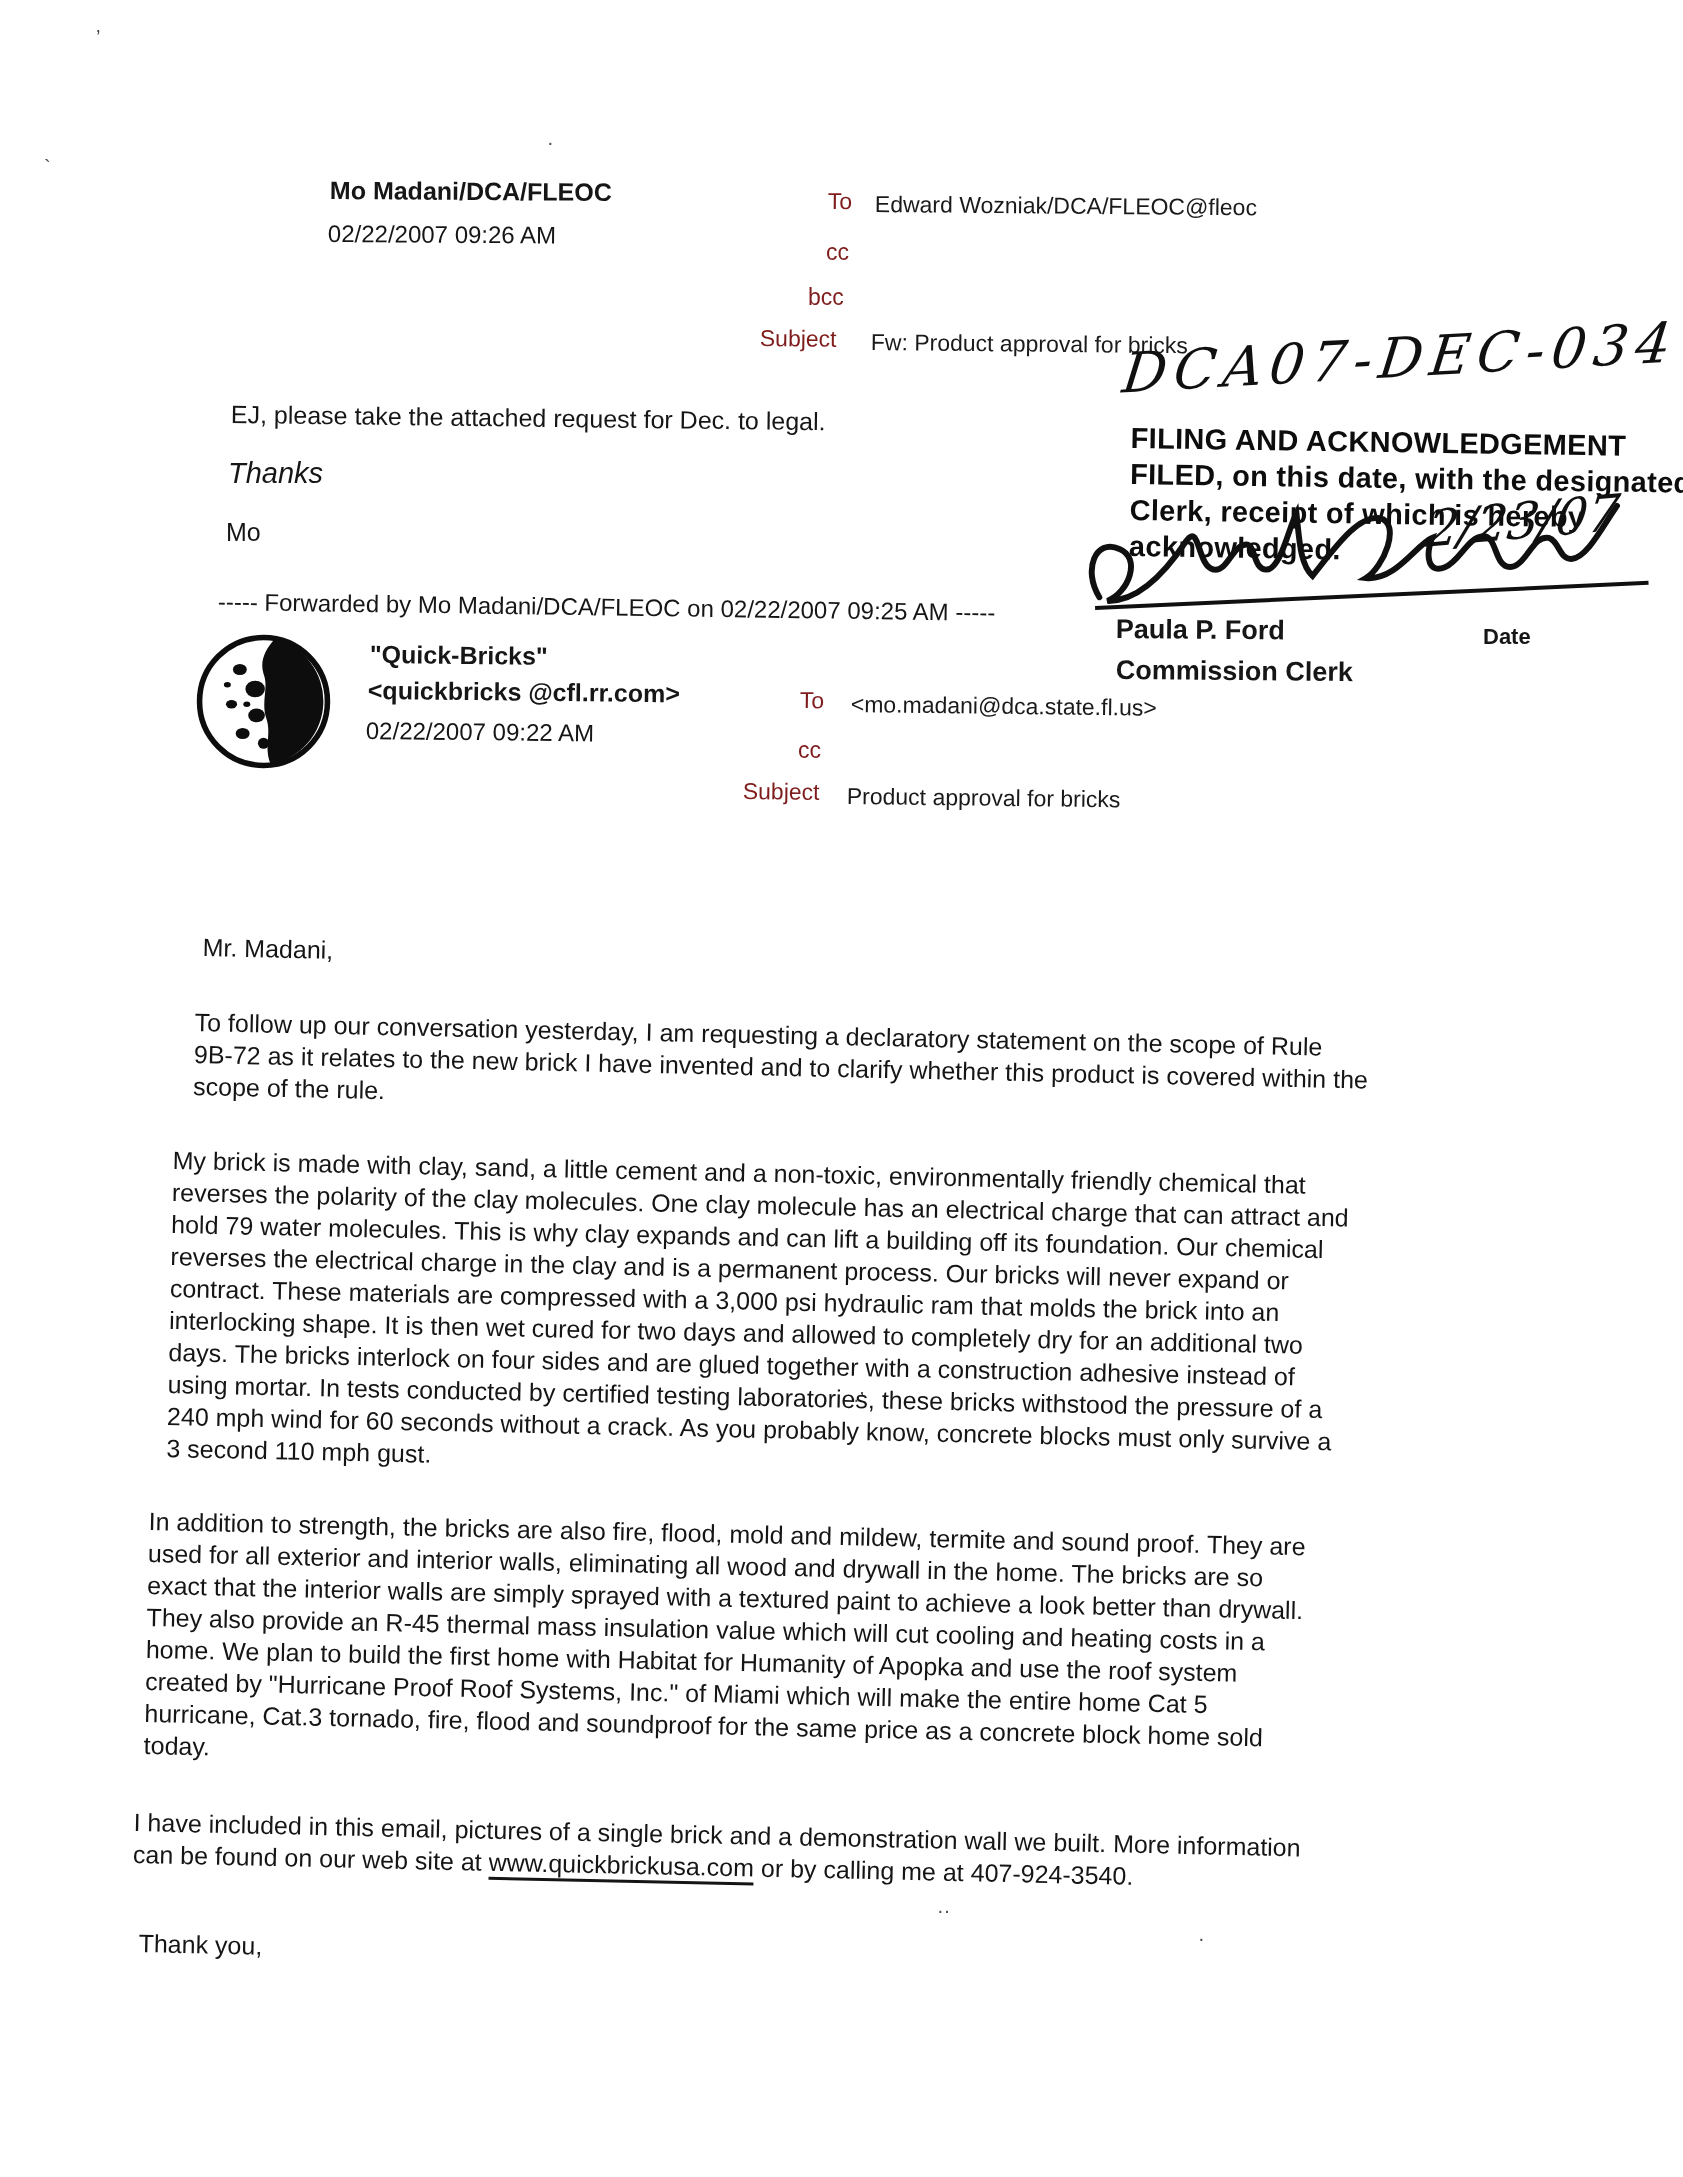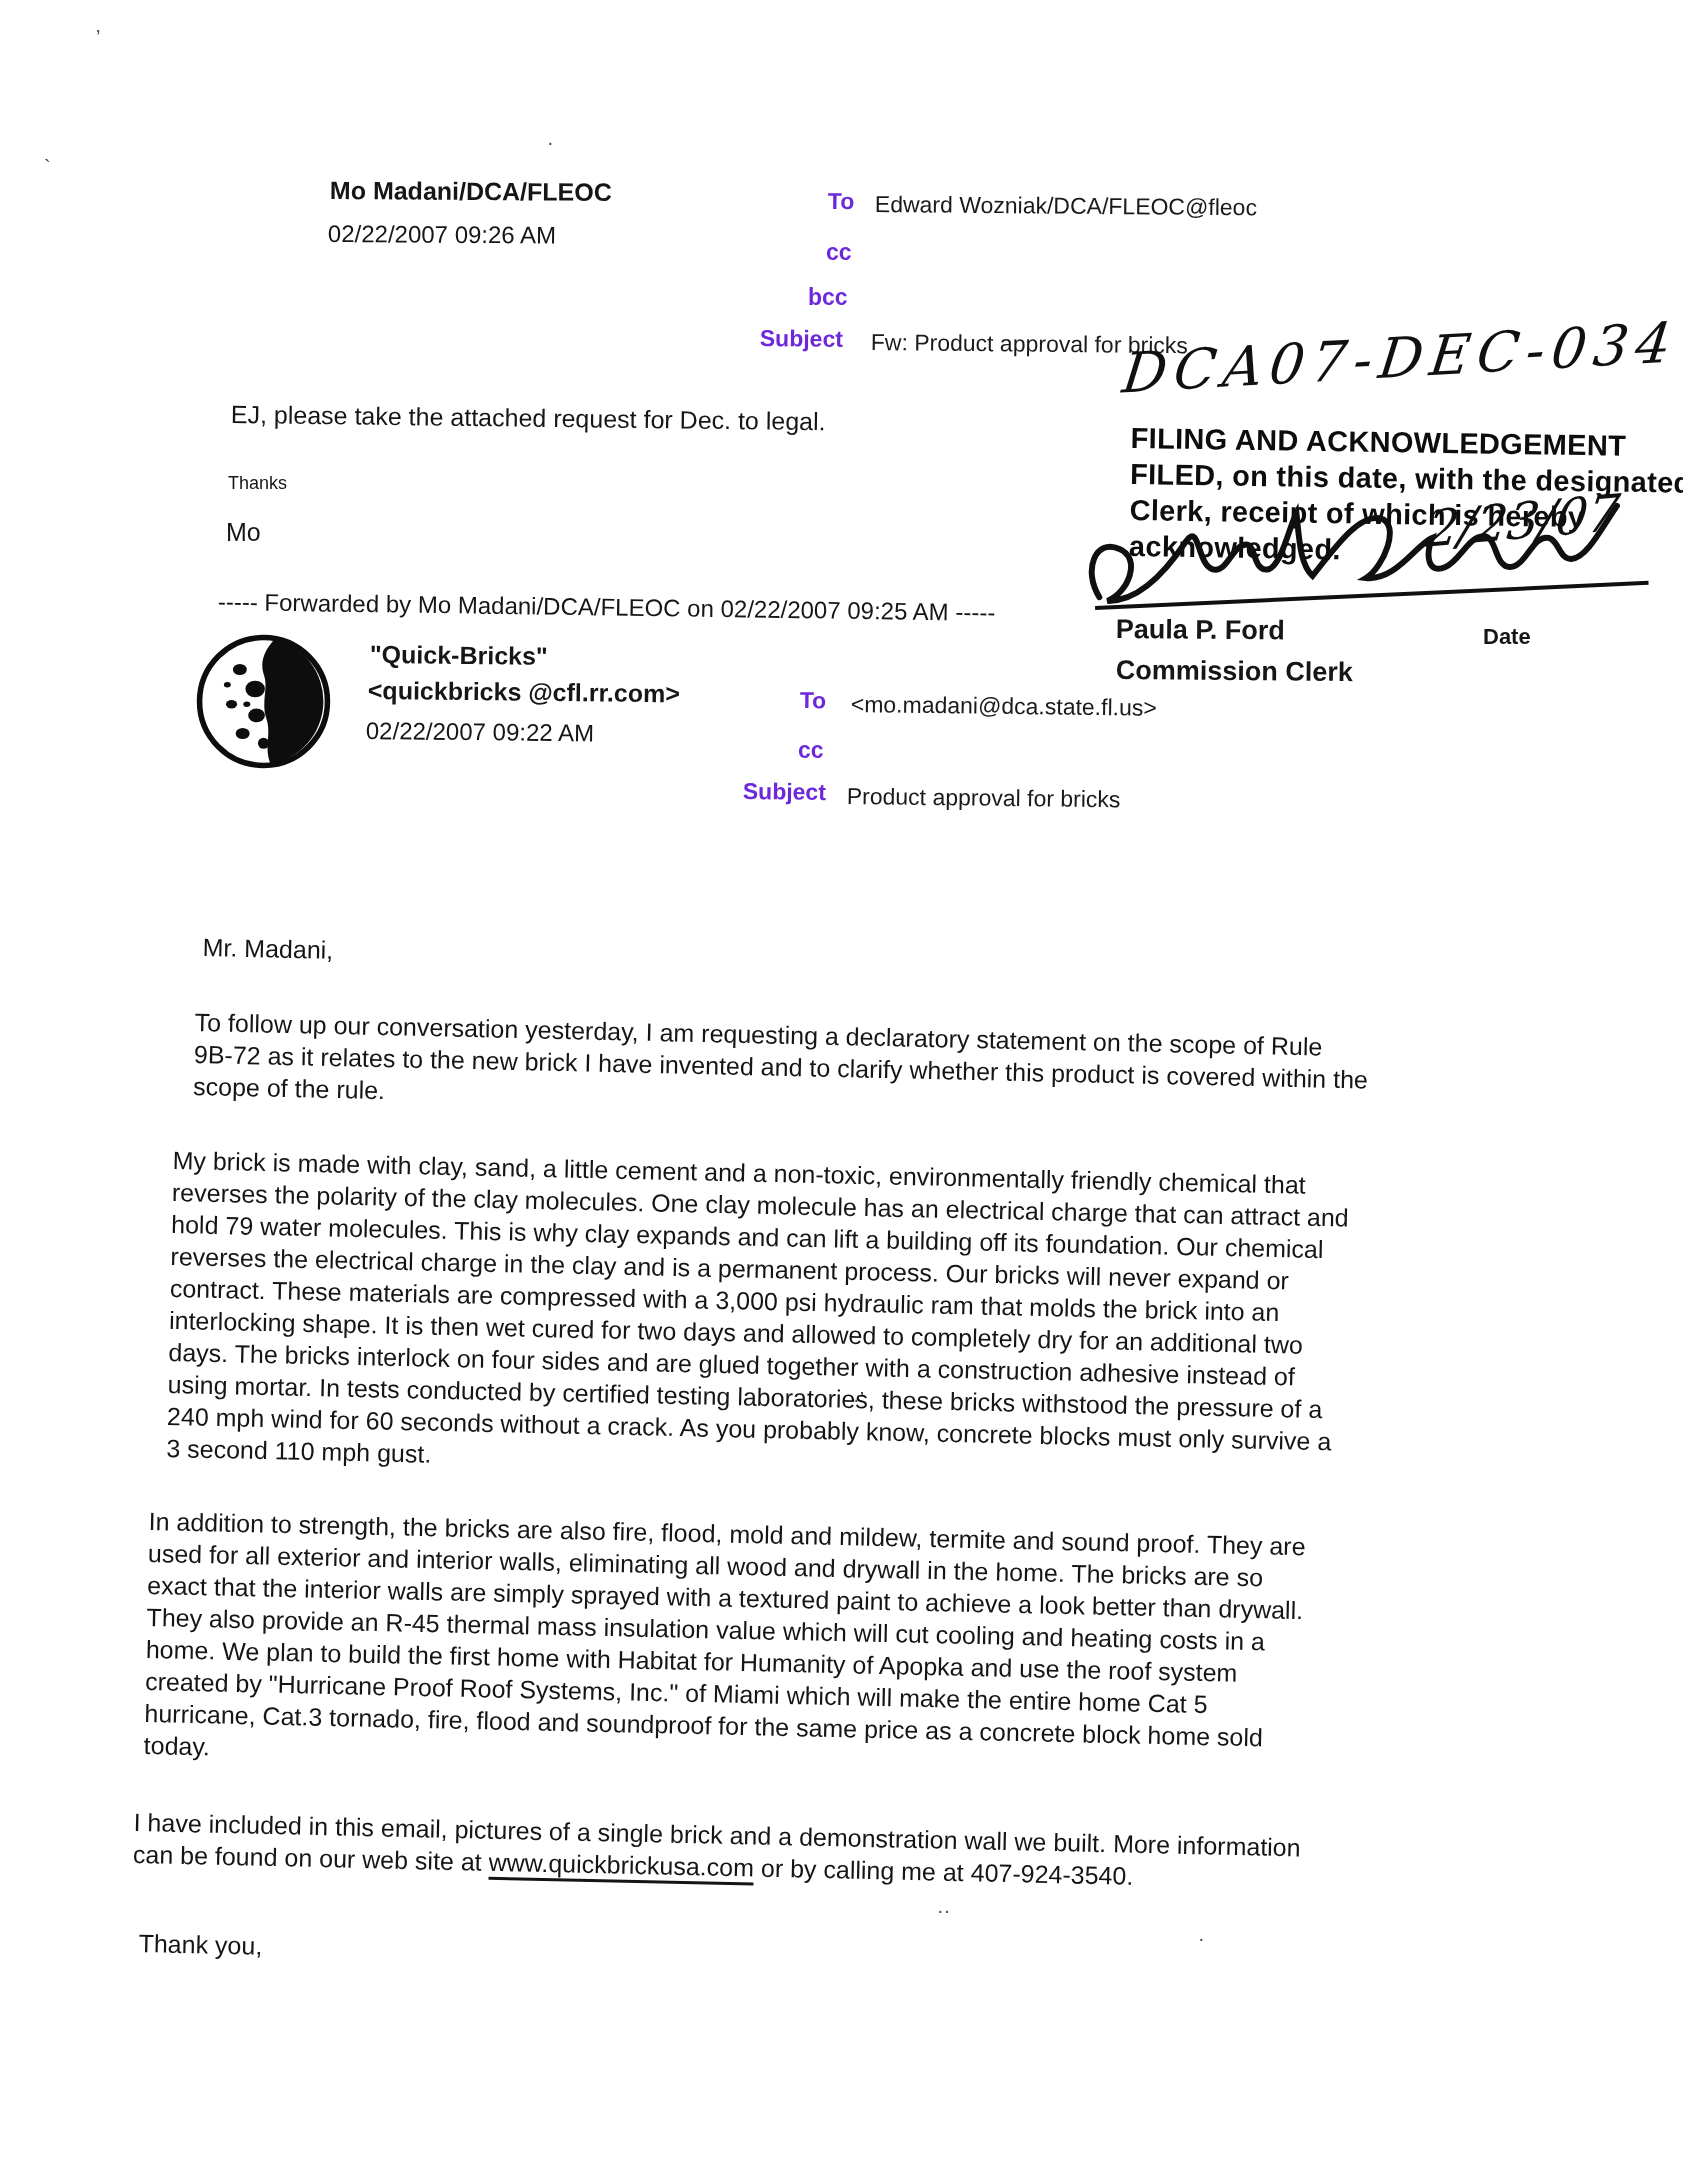--- a/index.html
+++ b/index.html
@@ -2,36 +2,36 @@
 <html><head>
 <meta charset="utf-8">
 <style>
   html,body { margin:0; padding:0; background:#e8e8e8; }
   .page {
     position:relative; width:1683px; height:2177px; margin:0 auto;
     background:#ffffff; overflow:hidden;
     font-family:"Liberation Sans", sans-serif; color:#161616;
   }
   .abs { position:absolute; transform-origin:0 0; }
-  .lbl { font-size:23px; color:#6d28d9;font-weight:bold; }
+  .lbl { font-size:23px; color:#7f1d1d; }
   .val { font-size:23px; color:#1a1a1a; }
 
   
   .h1-name   { left:330px; top:176px; font-size:25px; font-weight:bold; transform:rotate(0.4deg); }
   .h1-date   { left:328px; top:220px; font-size:24px; transform:rotate(0.4deg); }
   .h1-to-l   { left:828px; top:188px; transform:rotate(0.5deg); }
   .h1-to-v   { left:875px; top:191px; transform:rotate(0.5deg); }
   .h1-cc-l   { left:826px; top:239px; }
   .h1-bcc-l  { left:808px; top:284px; }
   .h1-sub-l  { left:760px; top:325px; transform:rotate(0.6deg); }
   .h1-sub-v  { left:871px; top:329px; transform:rotate(0.6deg); }
 
   
   .note1 { left:231px; top:400px; font-size:25px; transform:rotate(0.7deg); }
-  .note2 { left:228px; top:473px; font-size:18px; }
+  .note2 { left:228px; top:457px; font-size:29px;font-style:italic; }
   .note3 { left:226px; top:518px; font-size:25px; }
 
   
   .fwd { left:218px; top:588px; font-size:24px; transform:rotate(0.8deg); }
 
   
   .moon    { left:194px; top:632px; width:139px; height:139px; }
   .h2-name { left:370px; top:640px; font-size:25px; font-weight:bold; transform:rotate(0.6deg); }
   .h2-mail { left:368px; top:676px; font-size:25px; font-weight:bold; transform:rotate(0.6deg); }
   .h2-date { left:366px; top:717px; font-size:24px; transform:rotate(0.6deg); }

